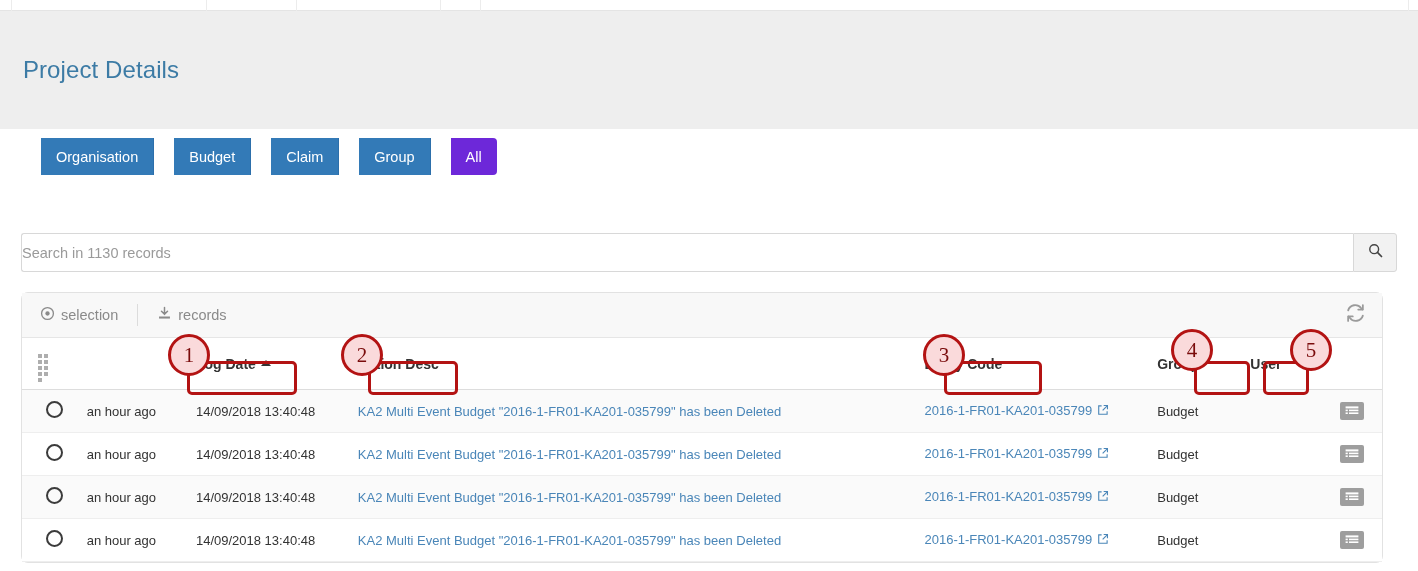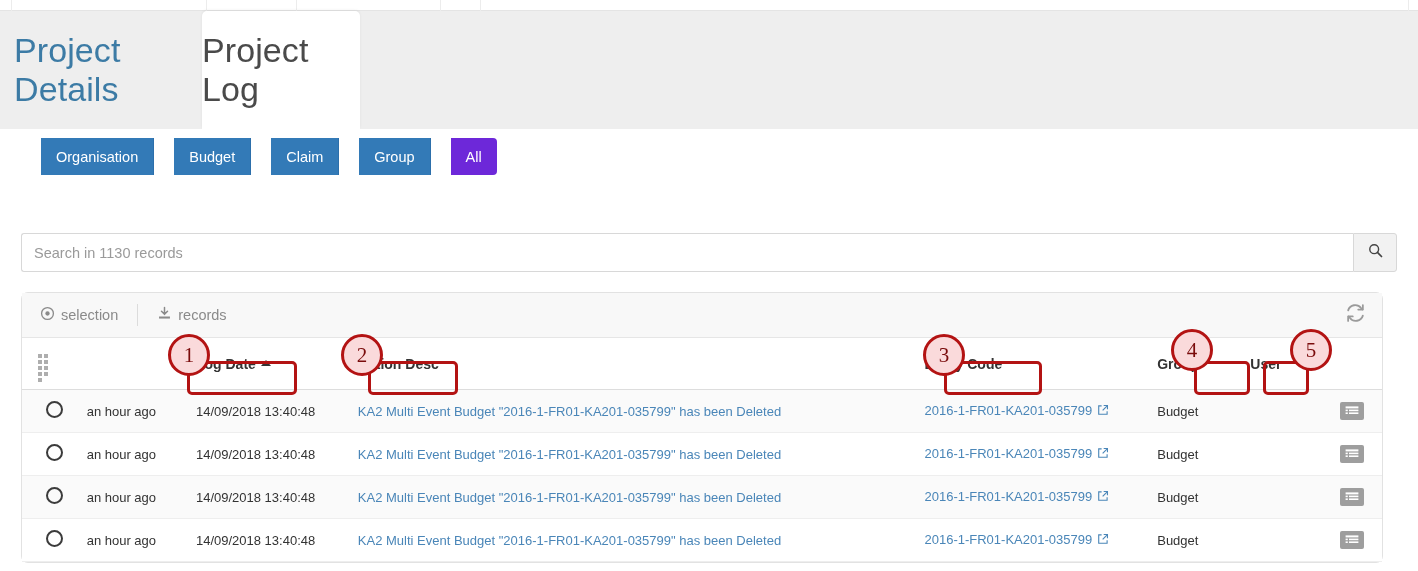--- a/index.html
+++ b/index.html
@@ -48,21 +48,21 @@
     top: 11px; left: 0;
     width: 1418px;
     height: 118px;
   }
   .tab-main {
     position: absolute;
     top: 0;
     display: flex;
     align-items: center;
     justify-content: center;
-    font-size: 34px;
+    font-size: 24px;
     letter-spacing: .1px;
     height: 118px;
     box-sizing: border-box;
   }
   .tab-inactive {
     left: 14px;
     width: 174px;
     color: #3c7ba5;
   }
   .tab-active {
@@ -118,21 +118,21 @@
     display: flex;
   }
   .search-input {
     flex: 1;
     border: 1px solid #d8d8d8;
     border-right: none;
     border-top-left-radius: 3px;
     border-bottom-left-radius: 3px;
     font-size: 14.5px;
     color: #555;
-    padding: 0 12px;
+    padding: 0 0;
     outline: none;
     background: #fff;
     font-family: "Liberation Sans", sans-serif;
     box-sizing: border-box;
     height: 39px;
   }
   .search-input::placeholder { color: #9a9a9a; }
   .search-btn {
     width: 44px;
     height: 39px;
@@ -317,21 +317,20 @@
   <div class="vdiv" style="left:296px"></div>
   <div class="vdiv" style="left:440px"></div>
   <div class="vdiv" style="left:480px"></div>
   <div class="vdiv" style="left:1408px"></div>
 </div>
 
 <div class="page-bg"></div>
 
 <div class="tabstrip">
   <div class="tab-main tab-inactive">Project Details</div>
-  <div class="tab-main tab-active">Project Log</div>
 </div>
 
 <div class="content-panel">
 
   <div class="btn-group">
     <div class="gbtn">Organisation</div>
     <div class="gbtn">Budget</div>
     <div class="gbtn">Claim</div>
     <div class="gbtn">Group</div>
     <div class="gbtn active">All</div>

